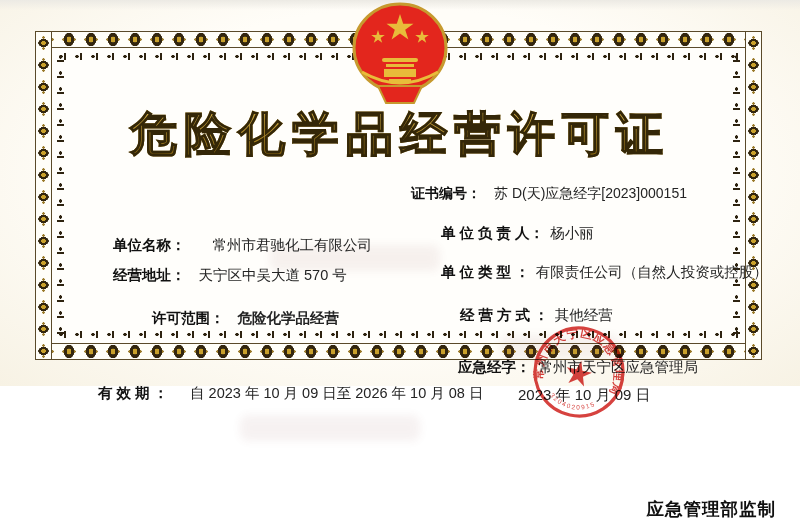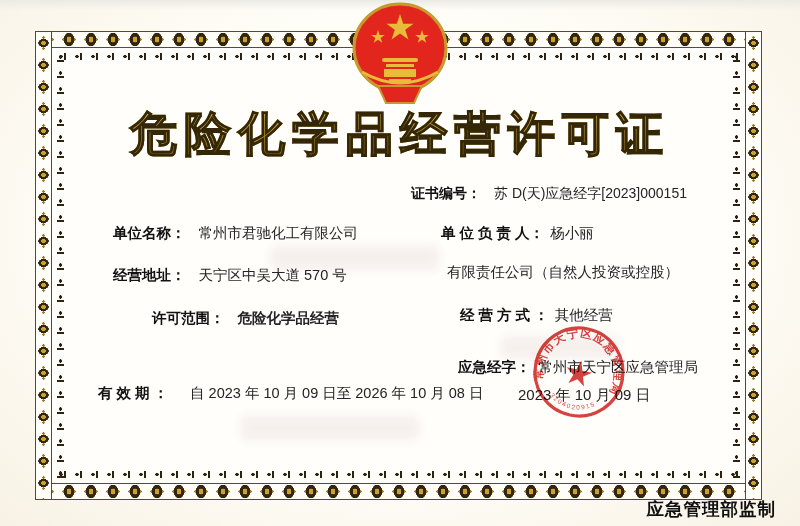--- a/index.html
+++ b/index.html
@@ -2,21 +2,21 @@
 <html><head>
 <meta charset="utf-8">
 <style>
   html,body{margin:0;padding:0;}
   body{
     width:800px;height:526px;overflow:hidden;
     font-family:"Liberation Sans","DejaVu Sans",sans-serif;
     background:#ffffff;
   }
   .cert{
-    position:relative;width:800px;height:526px;
+    position:relative;width:800px;height:386px;
     background:
       linear-gradient(180deg,#eceae4 0,rgba(236,234,228,0) 10px),
       radial-gradient(ellipse at 50% 45%, #fffdf8 55%, #f7f2e4 100%);
   }
 
   
   .frame{position:absolute;left:35px;top:31px;right:38px;bottom:26px;
          border:1px solid #5a4a2a;background:#fffefb;}
   .orn{position:absolute;background-color:#fffef8;}
   .orn-top,.orn-bottom{left:0;right:0;height:15px;
@@ -63,21 +63,21 @@
   }
 
   
   .row{position:absolute;display:flex;align-items:flex-start;white-space:nowrap;
        font-size:14.5px;color:#1d1d1d;}
   .lbl{font-weight:bold;color:#111;}
   .val{margin-left:13px;color:#242424;}
   .val-bold{font-weight:bold;}
 
   .certno{top:185px;left:411px;font-size:14px;}
-  .r-name{top:224px;left:113px;}
+  .r-name{top:236px;left:113px;gap:14px;}
   .r-addr{top:266px;left:113px;}
   .r-scope{top:309px;left:113px;margin-left:39px;}
   .r-valid{top:384px;left:98px;}
   .r-person{top:224px;left:441px;}
   .r-type{top:263px;left:441px;}
   .r-mode{top:306px;left:441px;margin-left:19px;}
   .r-issuer{top:358px;left:458px;}
   .r-date{top:386px;left:518px;font-size:15px;color:#222;}
 
   
@@ -151,20 +151,21 @@
   <div class="row r-valid">
     <span class="lbl">有 效 期 ：</span>
     <span class="val" style="margin-left:22px">自 2023 年 10 月 09 日至 2026 年 10 月 08 日</span>
   </div>
 
   <div class="row r-person">
     <span class="lbl">单 位 负 责 人：</span>
     <span class="val" style="margin-left:6px">杨小丽</span>
   </div>
   <div class="row r-type">
+    <span class="lbl">单 位 类 型 ：</span>
     <span class="val" style="margin-left:6px">有限责任公司（自然人投资或控股）</span>
   </div>
   <div class="row r-mode">
     <span class="lbl">经 营 方 式 ：</span>
     <span class="val" style="margin-left:6px">其他经营</span>
   </div>
   <div class="row r-issuer">
     <span class="lbl">应急经字：</span>
     <span class="val" style="margin-left:8px">常州市天宁区应急管理局</span>
   </div>

